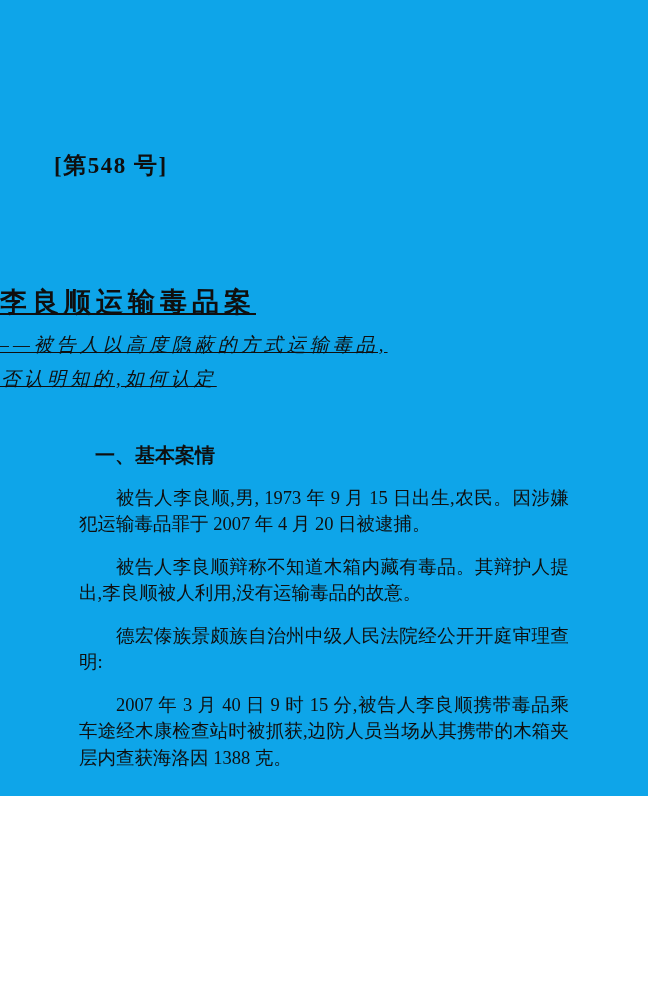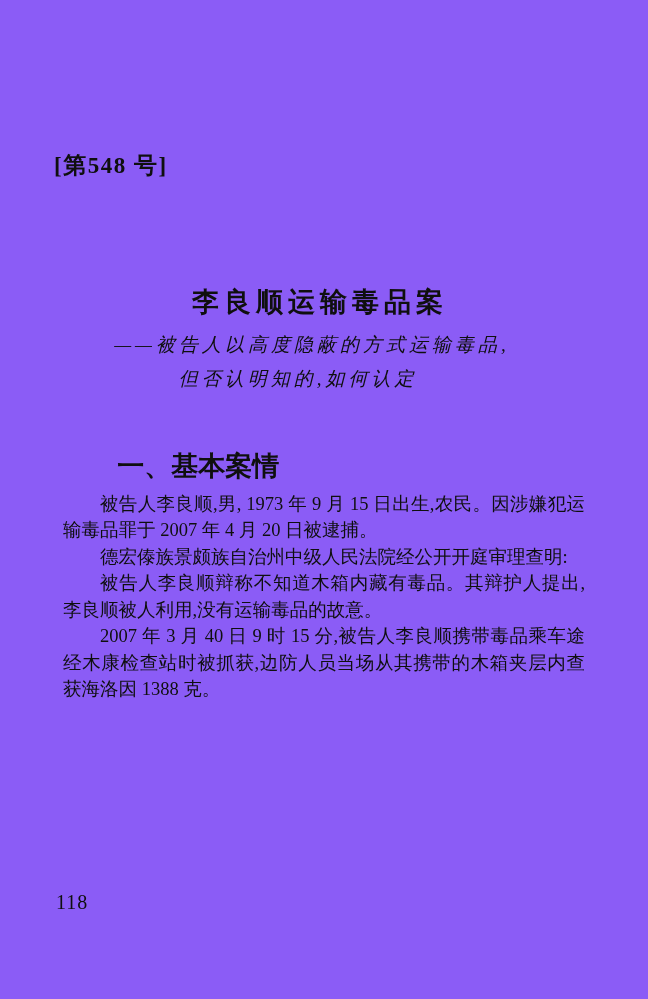--- a/index.html
+++ b/index.html
@@ -3,41 +3,41 @@
 <meta charset="utf-8">
 <style>
   html, body {
     margin: 0;
     padding: 0;
     background: #ffffff;
   }
   .page {
     position: relative;
     width: 648px;
-    height: 999px;
-    background: #8b5cf6;
+    height: 796px;
+    background: #0ea5e9;
     color: #0f0f0f;
     font-family: "Liberation Serif", "DejaVu Serif", serif;
     overflow: hidden;
   }
   .case-number {
     position: absolute;
     left: 54px;
     top: 150px;
     font-size: 23px;
     font-weight: 700;
     letter-spacing: 1.5px;
     white-space: nowrap;
   }
   .title-block {
     position: absolute;
     left: 0;
     right: 8px;
     top: 284px;
-    text-align: center;
+    text-decoration: underline;
   }
   .case-title {
     margin: 0;
     font-size: 27px;
     line-height: 36px;
     font-weight: 700;
     letter-spacing: 5px;
   }
   .case-subtitle {
     margin: 0;
@@ -57,28 +57,28 @@
   .body-text {
     position: absolute;
     left: 63px;
     top: 442px;
     width: 522px;
     font-size: 18.5px;
     line-height: 26.5px;
     text-align: justify;
   }
   .section-heading {
-    margin: 11px;
-    font-size: 27px;
+    margin: 0;
+    font-size: 20px;
     line-height: 26.5px;
     font-weight: 700;
     text-indent: 1.6em;
   }
   .body-text p {
-    margin: 0;
+    margin: 16px;
     text-indent: 2em;
     text-align: justify;
   }
   .page-number {
     position: absolute;
     left: 56px;
     top: 891px;
     font-size: 20px;
     letter-spacing: 1px;
   }
@@ -92,20 +92,20 @@
 
   <div class="title-block">
     <h1 class="case-title">李良顺运输毒品案</h1>
     <div class="case-subtitle line1">——被告人以高度隐蔽的方式运输毒品,</div>
     <div class="case-subtitle line2">但否认明知的,如何认定</div>
   </div>
 
   <div class="body-text">
     <h2 class="section-heading">一、基本案情</h2>
     <p>被告人李良顺,男, 1973 年 9 月 15 日出生,农民。因涉嫌犯运输毒品罪于 2007 年 4 月 20 日被逮捕。</p>
+    <p>被告人李良顺辩称不知道木箱内藏有毒品。其辩护人提出,李良顺被人利用,没有运输毒品的故意。</p>
     <p>德宏傣族景颇族自治州中级人民法院经公开开庭审理查明:</p>
-    <p>被告人李良顺辩称不知道木箱内藏有毒品。其辩护人提出,李良顺被人利用,没有运输毒品的故意。</p>
     <p>2007 年 3 月 40 日 9 时 15 分,被告人李良顺携带毒品乘车途经木康检查站时被抓获,边防人员当场从其携带的木箱夹层内查获海洛因 1388 克。</p>
   </div>
 
   <div class="page-number">118</div>
 
 </div>
 
 </body></html>

